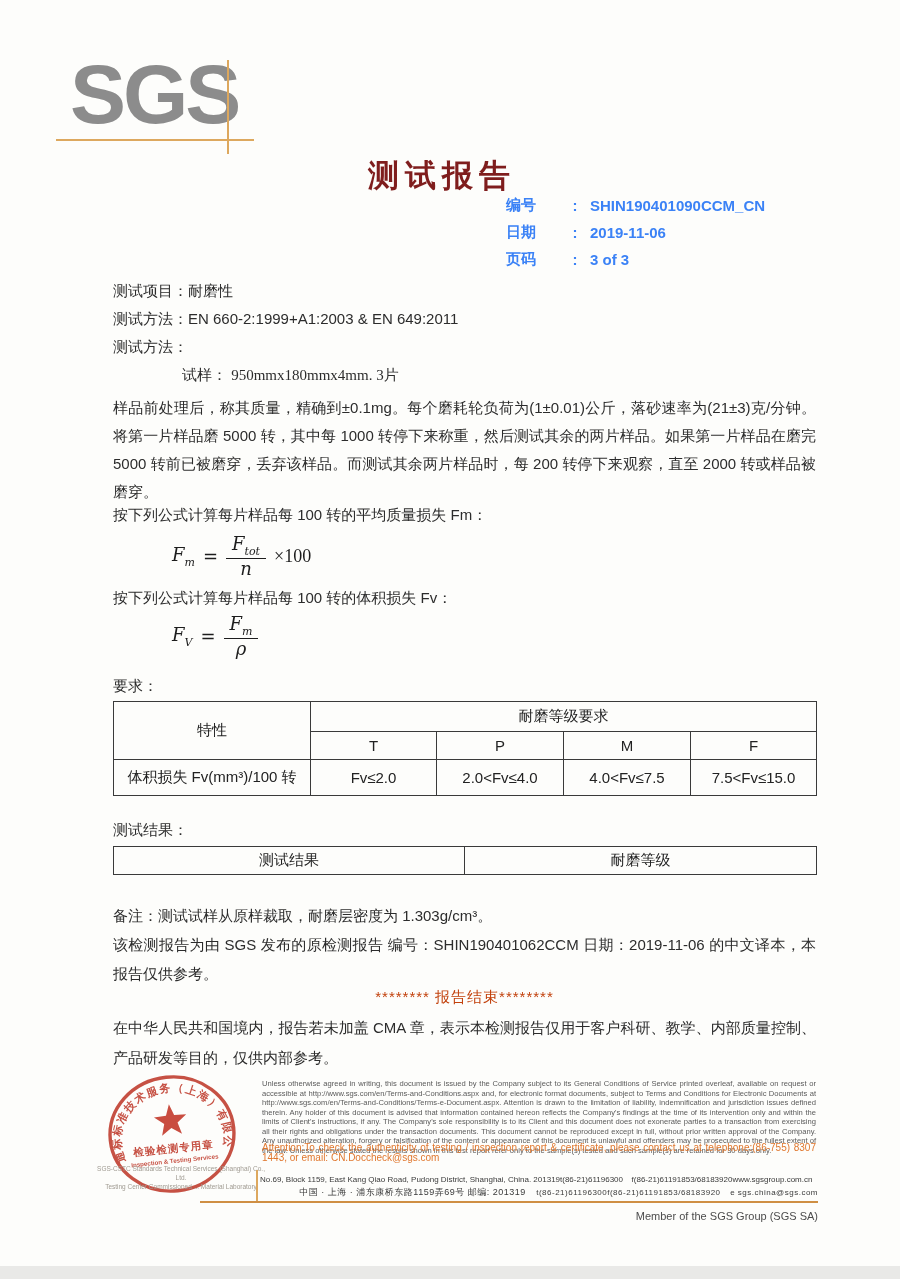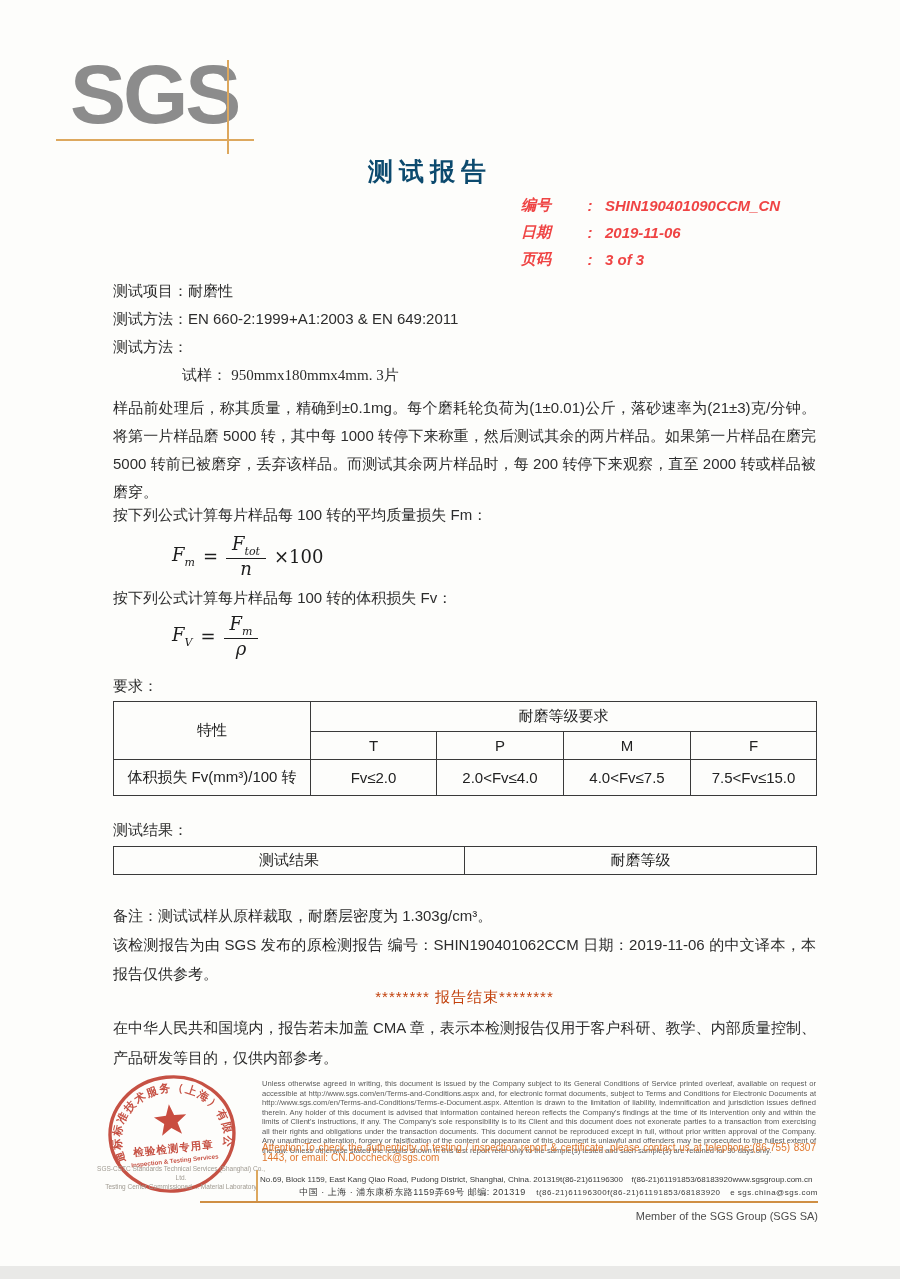--- a/index.html
+++ b/index.html
@@ -13,45 +13,45 @@
   
   .logo-text{
     left:70px; top:52px; font-weight:bold; font-size:84px; line-height:1;
     color:#8c8c8c; letter-spacing:-3px; font-family:"Liberation Sans",sans-serif;
   }
   .crosshair-v{left:227px; top:60px; width:2px; height:94px; background:#dda85e;}
   .crosshair-h{left:56px; top:139px; width:198px; height:2px; background:#dda85e;}
 
   
   .page-title{
-    left:368px; top:155px; font-size:25px; font-weight:bold;
-    letter-spacing:6px; color:#0c4a6e;
-  }
-  .hdr-fields{left:521px; top:192px; font-size:15px; font-weight:bold; color:#ef4444;font-style:italic;}
+    left:368px; top:155px; font-size:31px; font-weight:bold;
+    letter-spacing:6px; color:#7f1d1d;
+  }
+  .hdr-fields{left:506px; top:192px; font-size:15px; font-weight:bold; color:#3b82f6;}
   .hdr-row{display:flex; height:27px; align-items:center;}
   .hdr-label{width:54px;}
   .hdr-colon{width:30px; text-align:center;}
   .hdr-value{white-space:nowrap;}
 
   
   .bodyline{font-size:15px; color:#2c2c2c; white-space:nowrap;}
   .para{
     font-size:15px; color:#2c2c2c; text-align:justify; line-height:28px;
   }
   .serifval{font-family:"Liberation Serif", serif;}
 
   .formula{
     font-family:"DejaVu Serif", serif; font-style:italic; font-size:18px;
     color:#1d1d1d; display:flex; align-items:center; gap:8px;
   }
   .formula sub{font-size:11px;}
   .frac{display:inline-flex; flex-direction:column; align-items:center; line-height:1.1;}
   .frac .num{padding:0 6px;}
   .frac .den{border-top:1.5px solid #1d1d1d; padding:0 10px; width:100%; box-sizing:border-box; text-align:center;}
-  .times{font-style:normal;}
+  .times{font-style:normal;font-family:Liberation Serif, serif;}
 
   table.doc{
     border-collapse:collapse; width:703px; table-layout:fixed;
     font-size:15px; color:#222; text-align:center;
   }
   table.doc td, table.doc th{
     border:1.5px solid #3a3a3a; font-weight:normal; padding:0 4px;
   }
   .h30{height:30px;} .h28{height:28px;} .h36{height:36px;}
 

